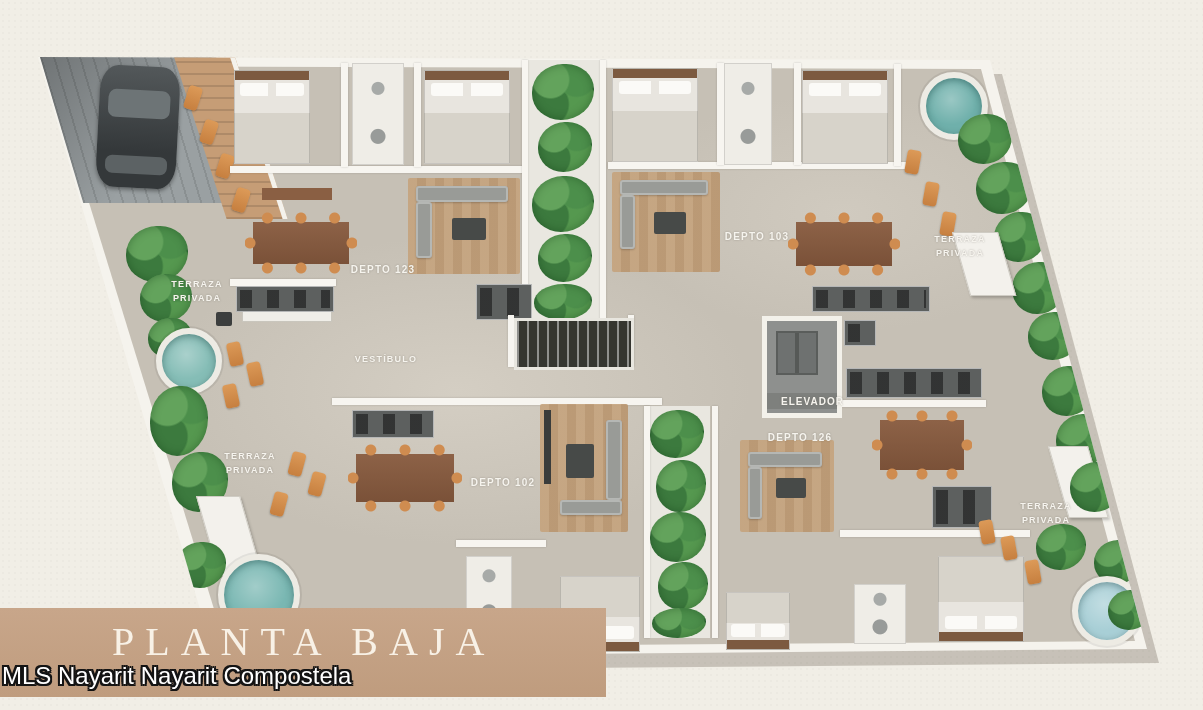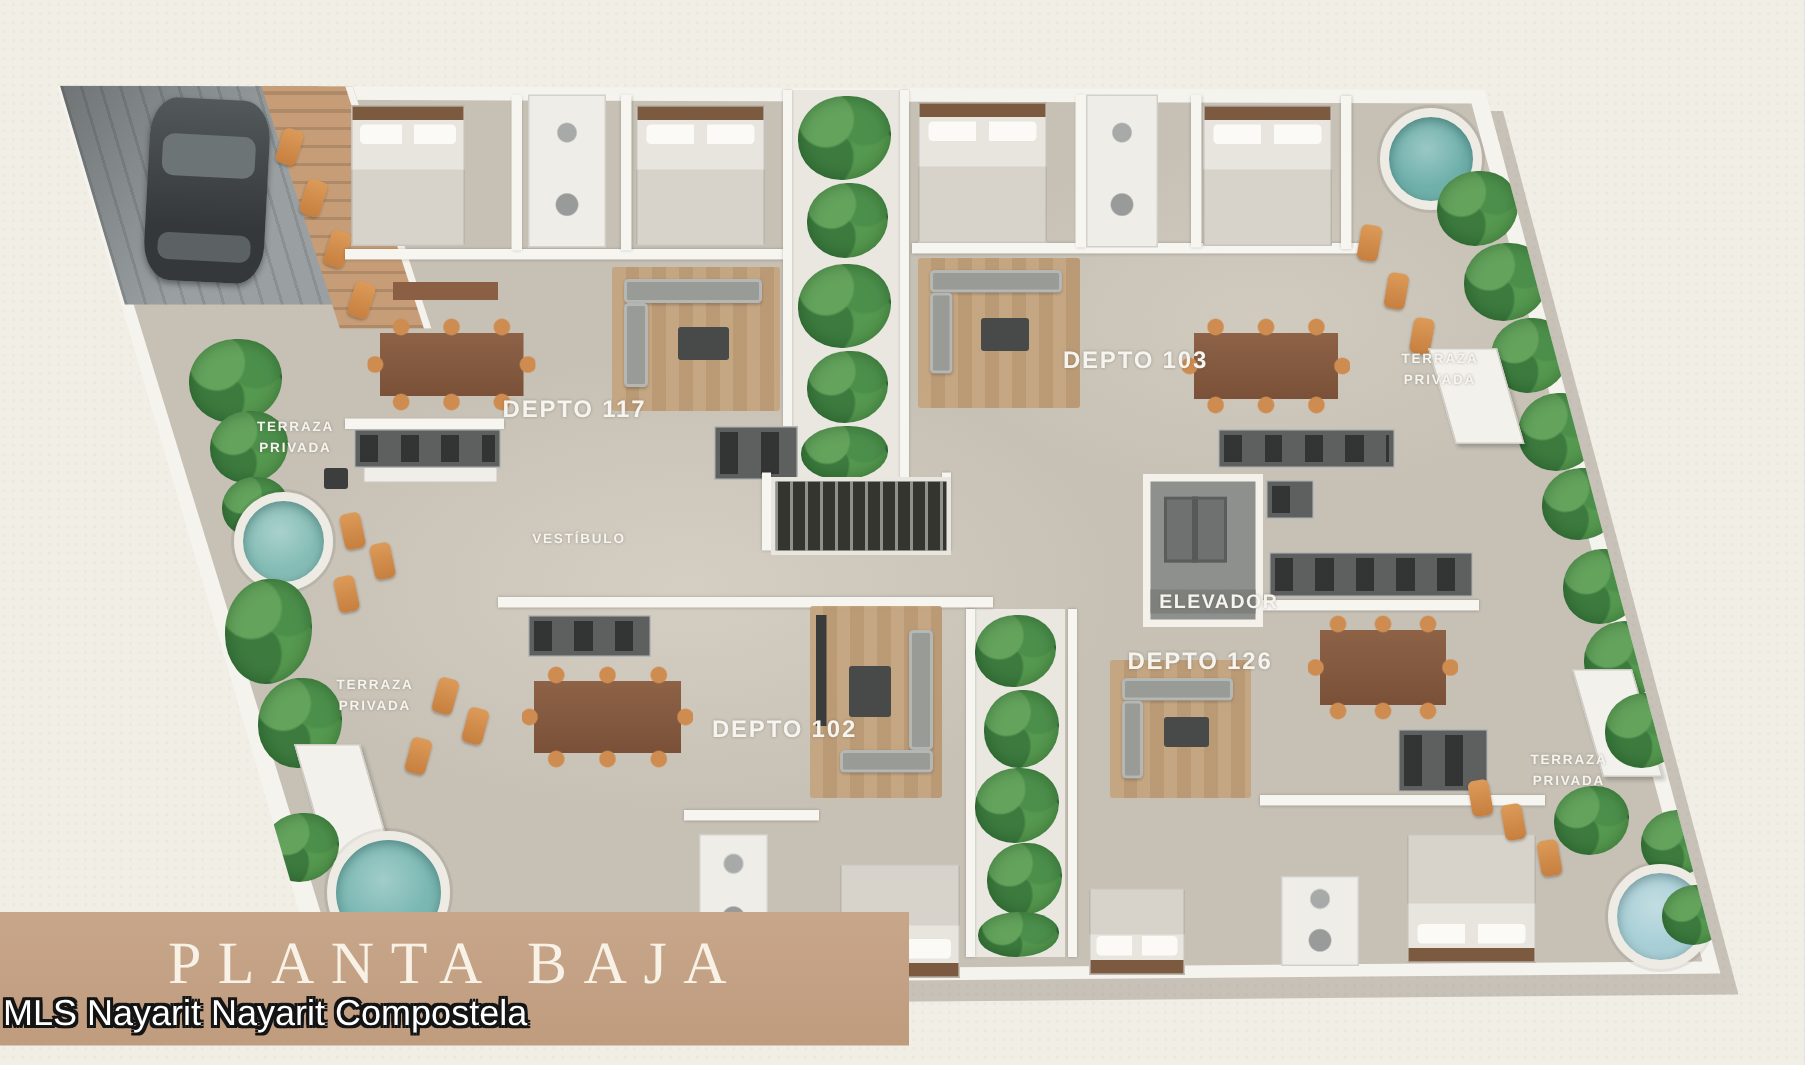--- a/index.html
+++ b/index.html
@@ -101,22 +101,22 @@
   .elev{position:absolute;border:5px solid #f3f1ea;background:#8e908e;}
   .elev .cab{position:absolute;left:9px;top:10px;width:42px;height:44px;background:#6e7170;
     box-shadow:inset 0 0 0 2px #5a5d5b;
     background-image:linear-gradient(90deg, rgba(0,0,0,0) 0 19px, #565957 19px 23px, rgba(0,0,0,0) 23px);}
   .elev .plate{position:absolute;left:0;right:0;bottom:4px;height:16px;
     background:rgba(125,127,124,.95);display:flex;align-items:center;justify-content:center;}
   
   .lbl{position:absolute;font:600 9px/1.5 "Liberation Sans",sans-serif;letter-spacing:1.2px;
     color:#f6f4ee;text-shadow:0 0 2px rgba(90,85,75,.45);transform:translateX(-50%);
     text-align:center;white-space:pre-line;}
-  .lbl.unit{font-size:16px;}
-  .elev .plate .lbl{position:static;transform:none;font-size:13px;letter-spacing:1px;margin-left:21px;}
+  .lbl.unit{font-size:10px;}
+  .elev .plate .lbl{position:static;transform:none;font-size:10px;letter-spacing:1px;margin-left:21px;}
   .banner{position:absolute;left:0;top:608px;width:606px;height:89px;
     background:linear-gradient(#c8a68a,#bf9c7e);}
   .banner h1{position:absolute;left:112px;top:14px;margin:0;
     font:400 40px/1 "Liberation Serif",serif;letter-spacing:11px;color:#f8f1e6;}
   .wm{position:absolute;left:2px;top:664px;font:400 24px/1 "Liberation Sans",sans-serif;color:#fff;
     text-shadow:-2px -2px 0 #141414,2px -2px 0 #141414,-2px 2px 0 #141414,2px 2px 0 #141414,
       0 2px 0 #141414,0 -2px 0 #141414,2px 0 0 #141414,-2px 0 0 #141414;}
 </style>
 </head>
 <body>
@@ -259,23 +259,23 @@
     <div class="shade" style="left:1048px;top:446px;width:38px;height:70px;"></div>
     <div class="bush" style="left:1070px;top:462px;width:52px;height:50px;"></div>
     <div class="bush" style="left:1036px;top:524px;width:50px;height:46px;"></div>
     <div class="bush" style="left:1094px;top:540px;width:48px;height:44px;"></div>
     <div class="lng" style="left:1002px;top:536px;transform:rotate(-10deg);"></div>
     <div class="lng" style="left:1026px;top:560px;transform:rotate(-10deg);"></div>
     <div class="lng" style="left:980px;top:520px;transform:rotate(-10deg);"></div>
     <div class="pool" style="left:1072px;top:576px;width:58px;height:58px;--w:#a8cfd6;"></div>
     <div class="bush" style="left:1108px;top:590px;width:44px;height:40px;"></div>
 
-    <div class="lbl unit" style="left:383px;top:262px;">DEPTO 117</div>
+    <div class="lbl unit" style="left:383px;top:262px;">DEPTO 123</div>
     <div class="lbl unit" style="left:757px;top:229px;">DEPTO 103</div>
-    <div class="lbl unit" style="left:503px;top:475px;margin-left:20px;">DEPTO 102</div>
+    <div class="lbl unit" style="left:503px;top:475px;">DEPTO 102</div>
     <div class="lbl unit" style="left:800px;top:430px;">DEPTO 126</div>
     <div class="lbl" style="left:386px;top:353px;">VESTÍBULO</div>
     <div class="lbl" style="left:197px;top:278px;">TERRAZA
 PRIVADA</div>
     <div class="lbl" style="left:960px;top:233px;">TERRAZA
 PRIVADA</div>
     <div class="lbl" style="left:250px;top:450px;">TERRAZA
 PRIVADA</div>
     <div class="lbl" style="left:1046px;top:500px;">TERRAZA
 PRIVADA</div>

